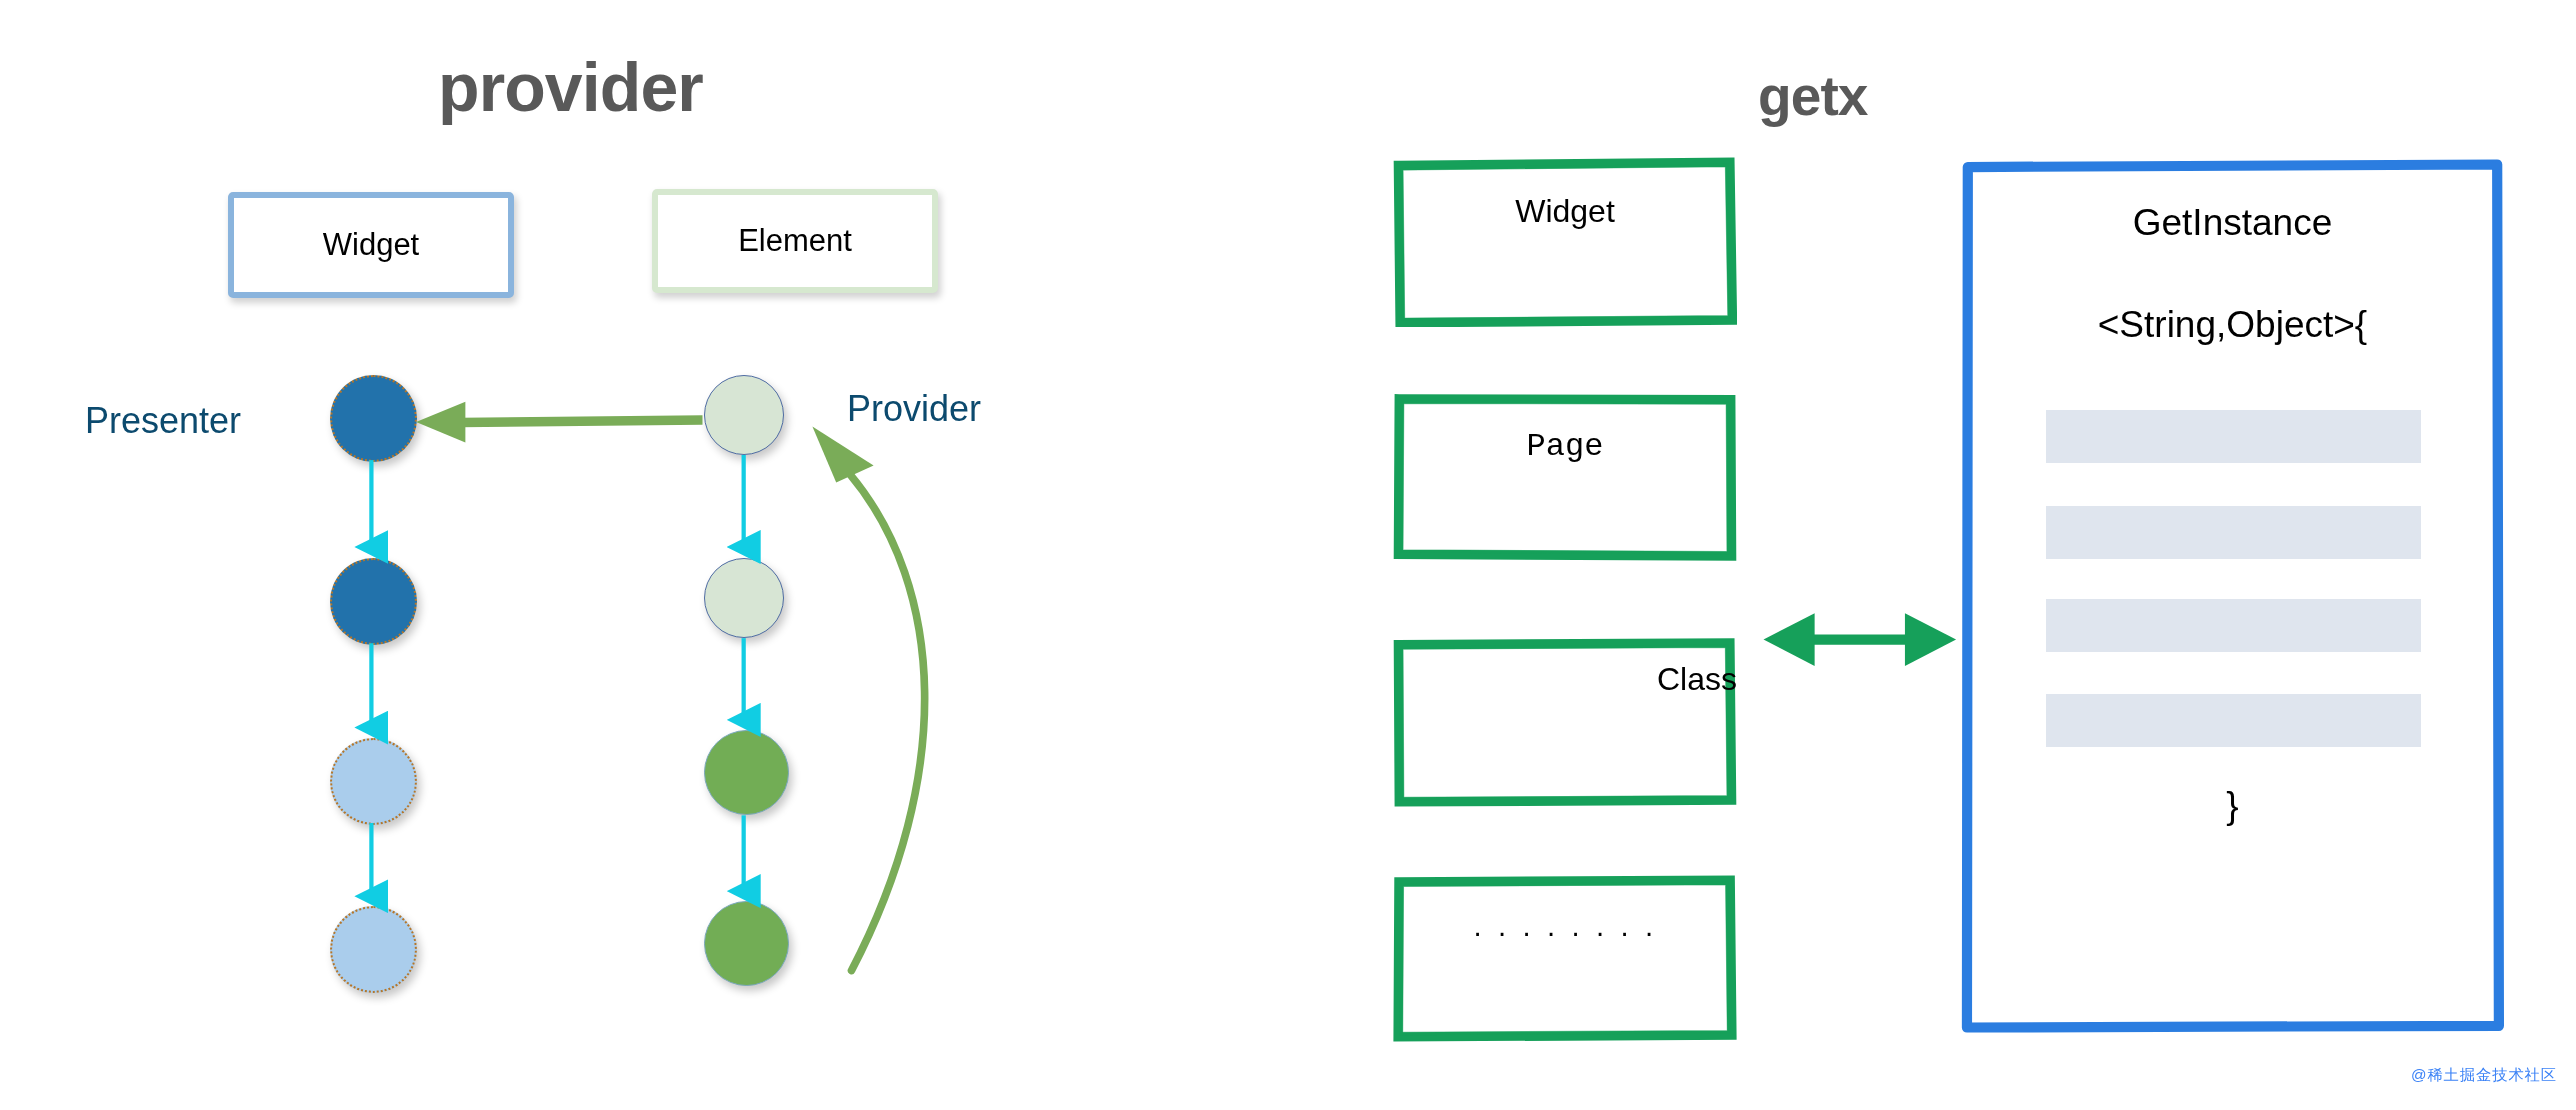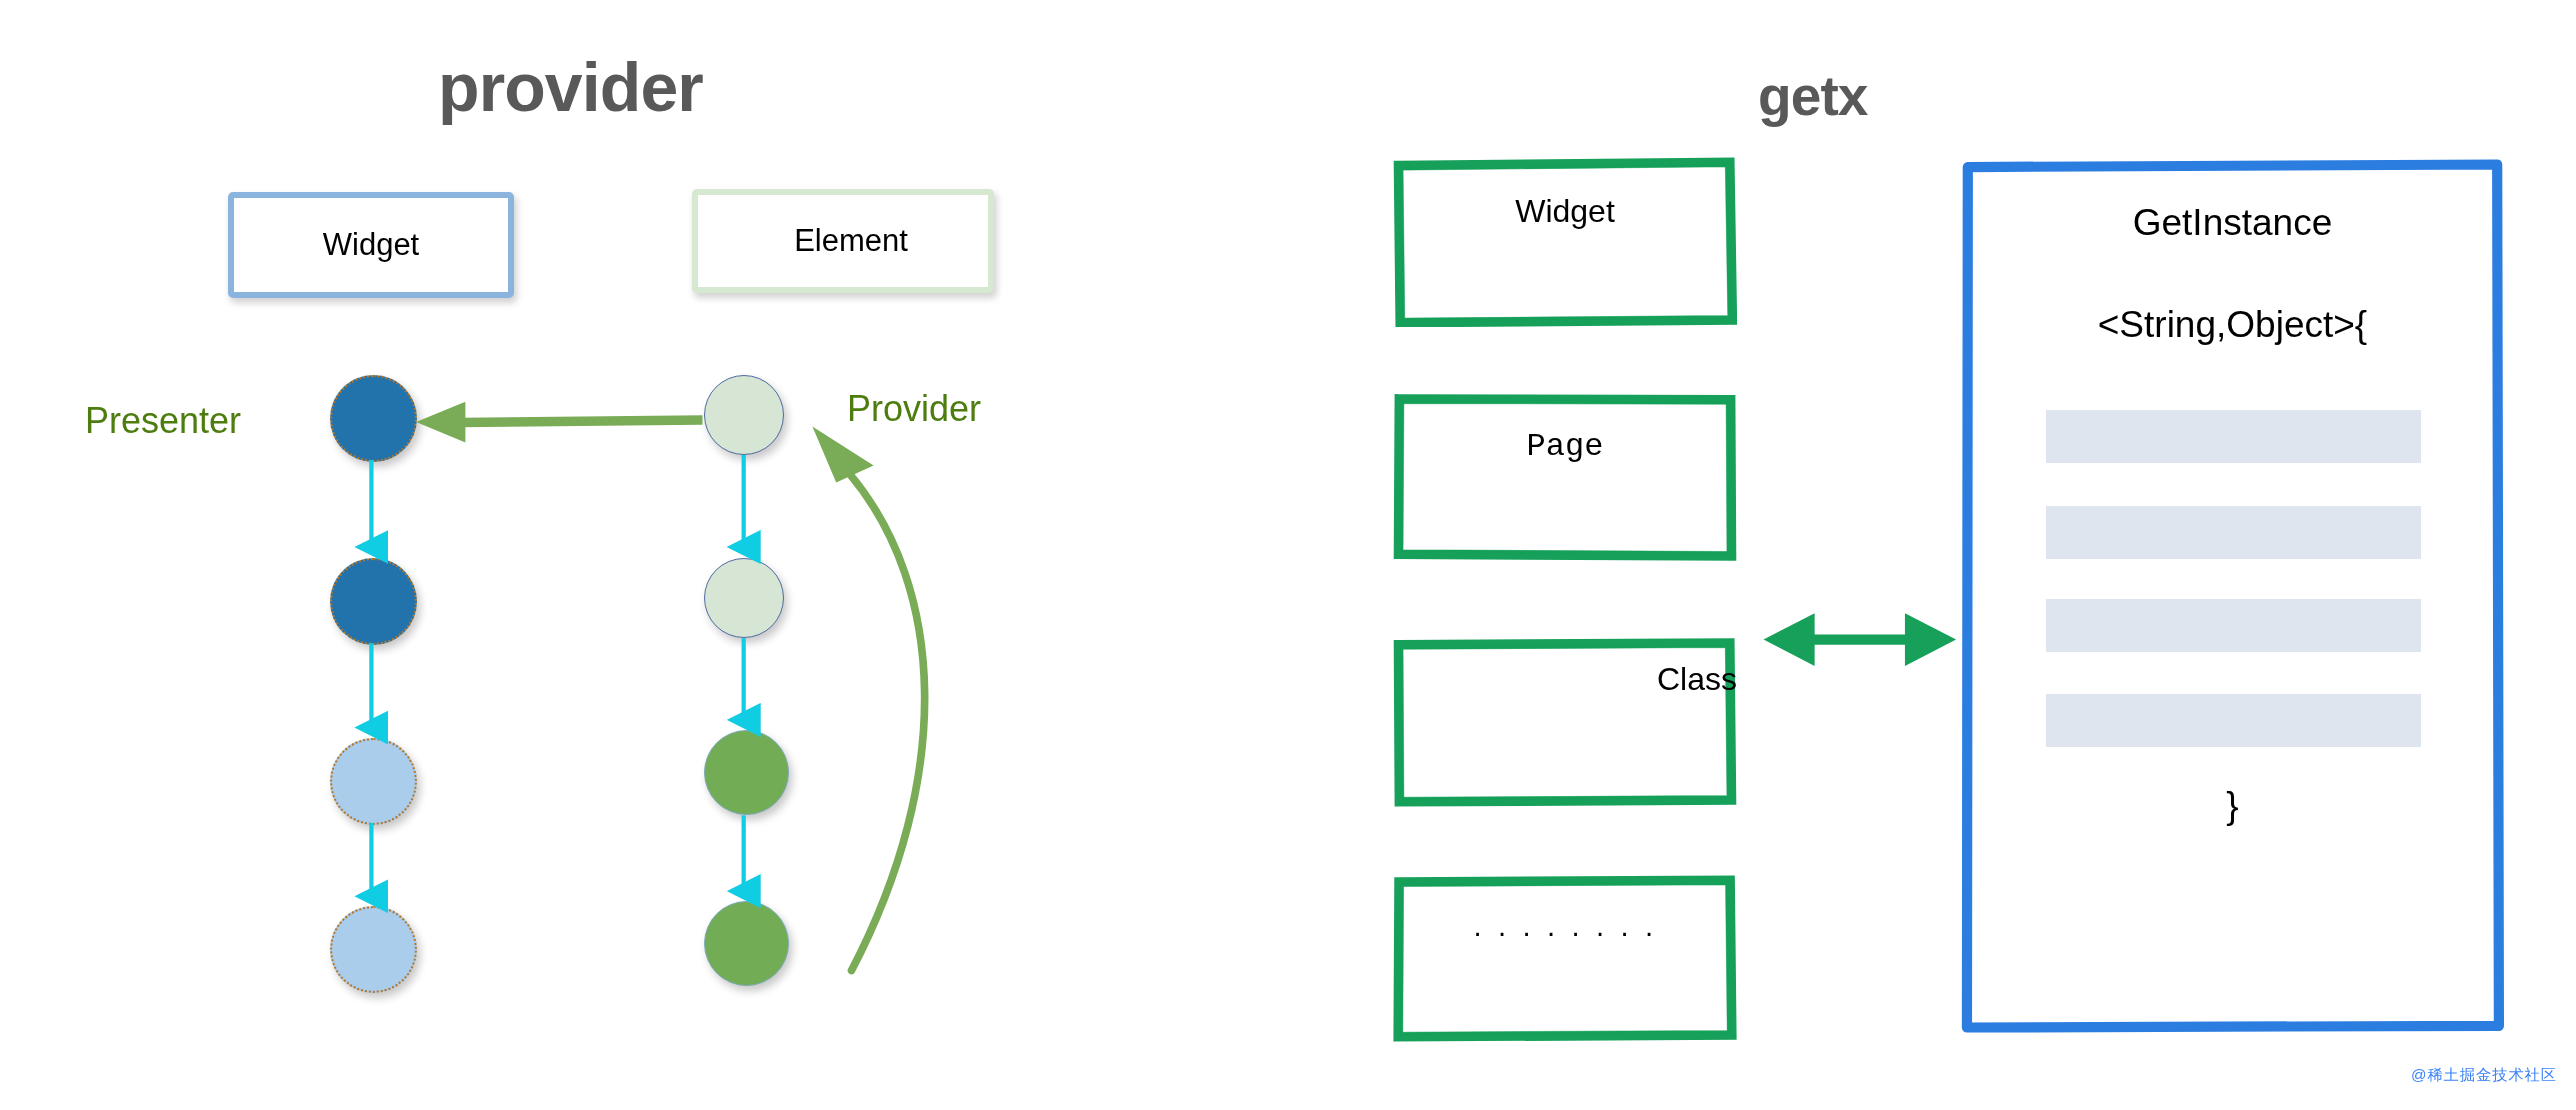--- a/index.html
+++ b/index.html
@@ -37,29 +37,28 @@
     align-items: center;
     justify-content: center;
     color: #000000;
     font-size: 31px;
   }
   #widget-box {
     left: 228px; top: 192px; width: 274px; height: 94px;
     border: 6px solid #8ab4dd;
   }
   #element-box {
-    left: 692px; top: 189px; width: 274px; height: 92px;
+    left: 652px; top: 189px; width: 274px; height: 92px;
     border: 6px solid #d6e8cf;
-    padding-left: 16px;
   }
 
   
   .plain-label {
     position: absolute;
-    color: #4d7c0f;
+    color: #0c4a6e;
     font-size: 36px;
     white-space: nowrap;
   }
   #presenter-label { left: 85px; top: 400px; }
   #provider-label  { left: 847px; top: 388px; }
 
   
   .node-circle {
     position: absolute;
     border-radius: 50%;

